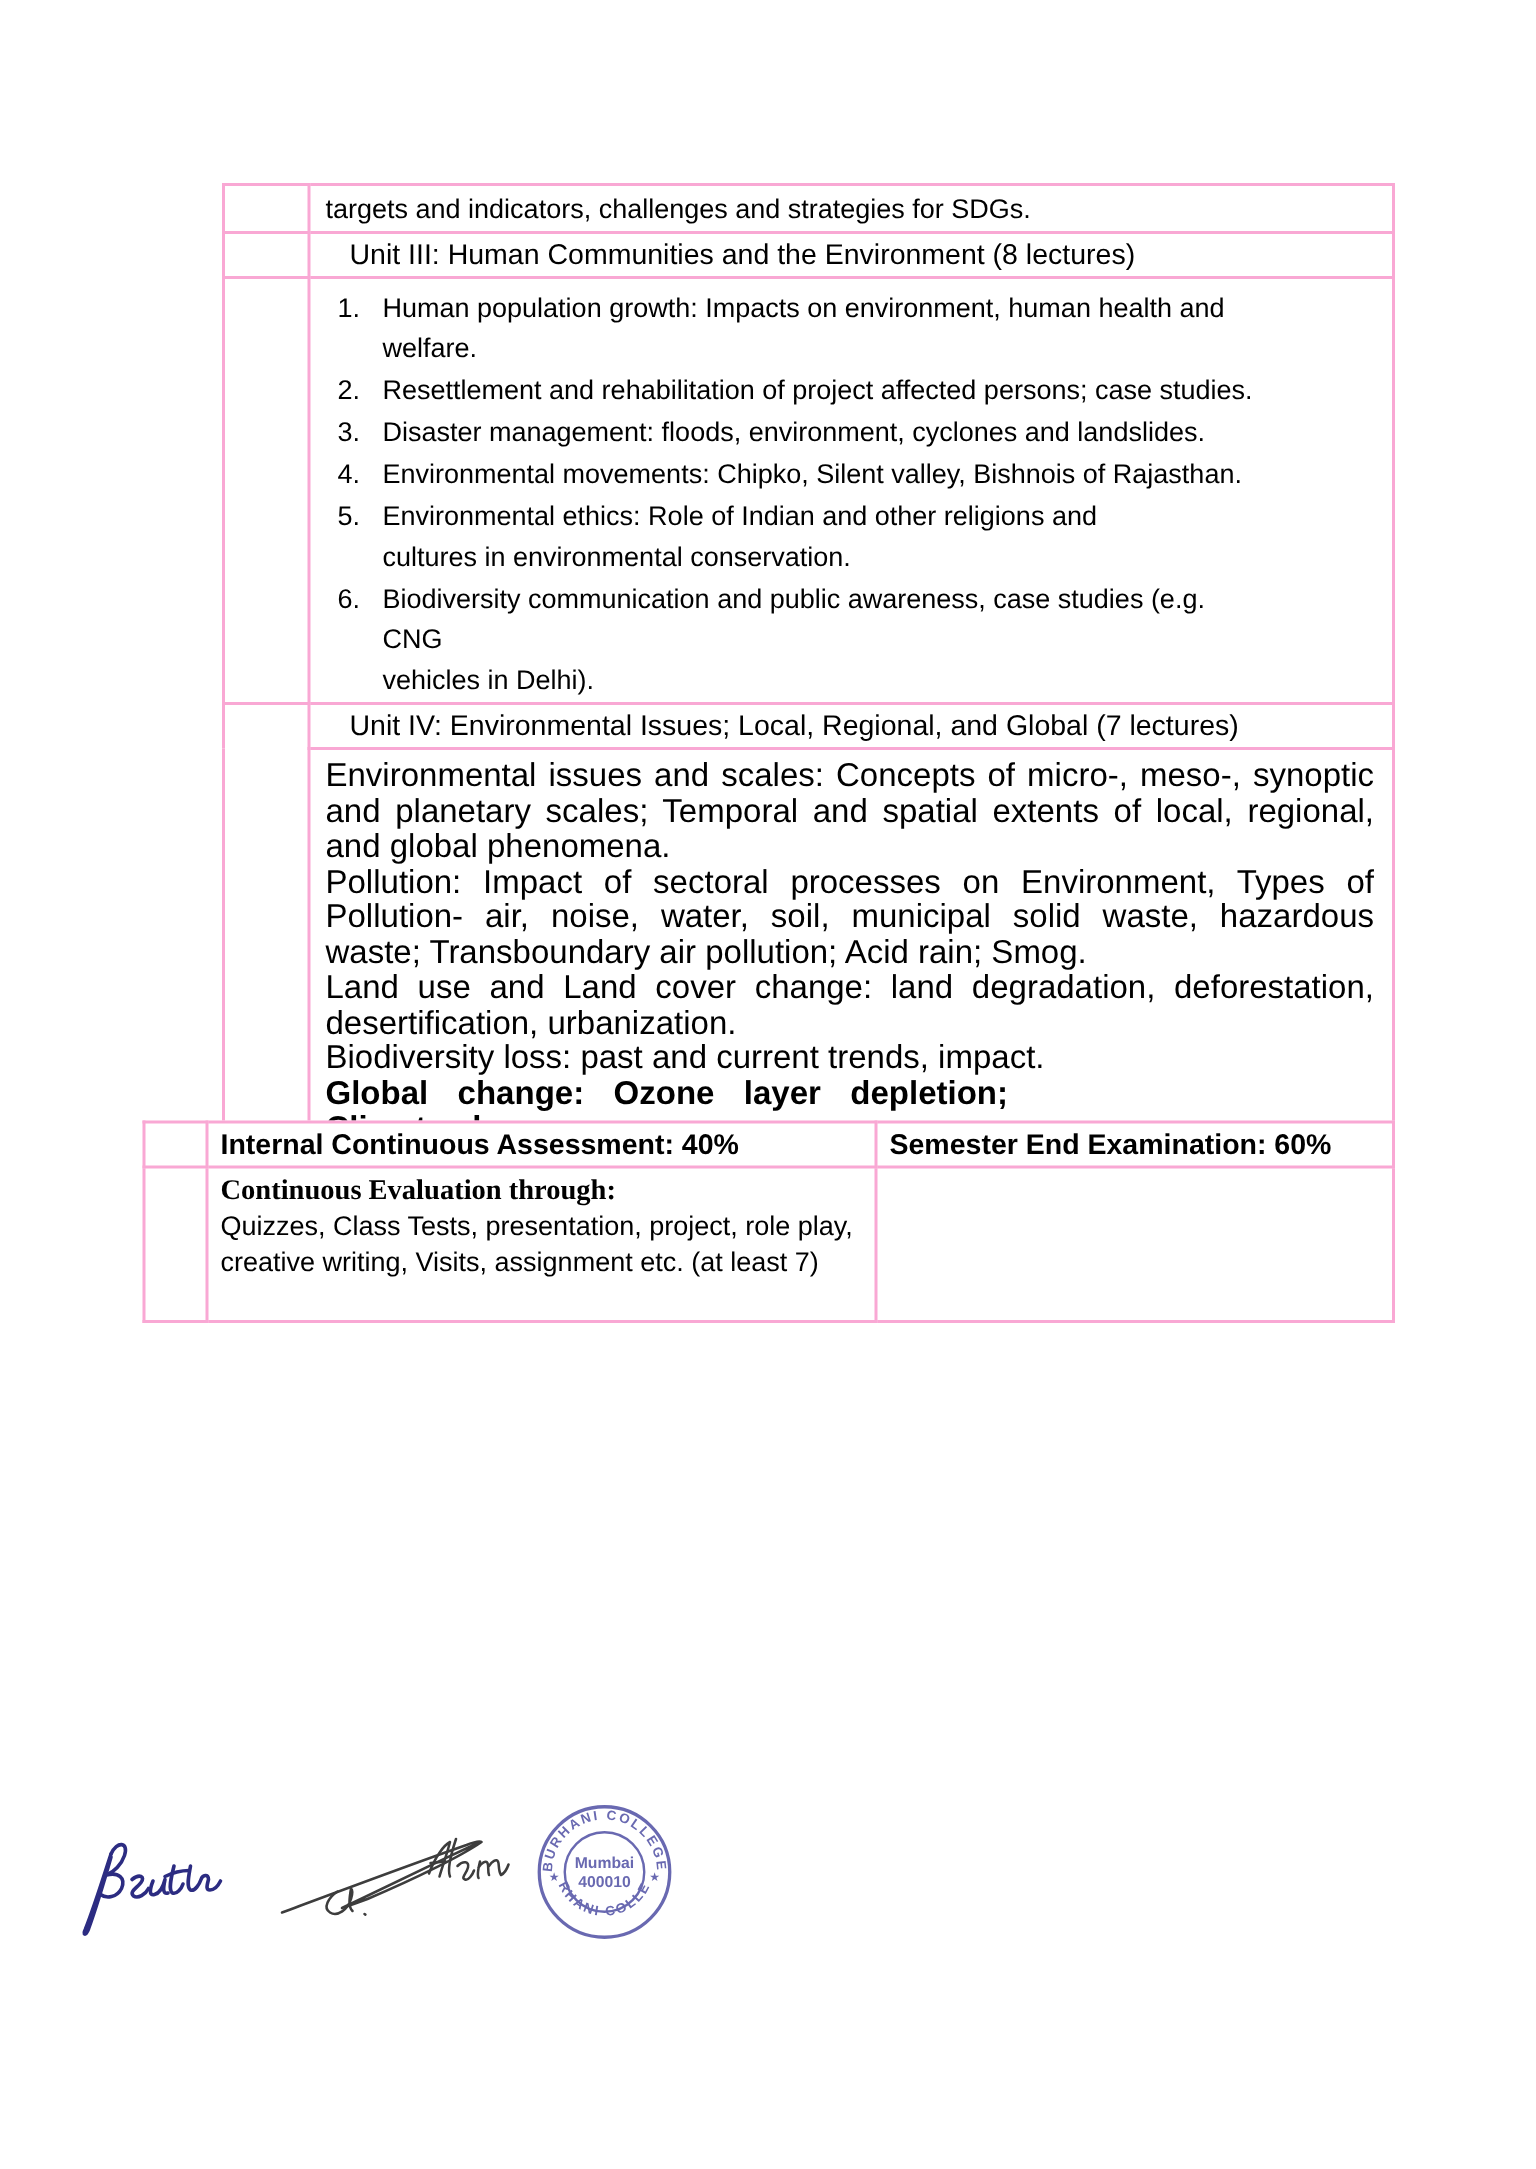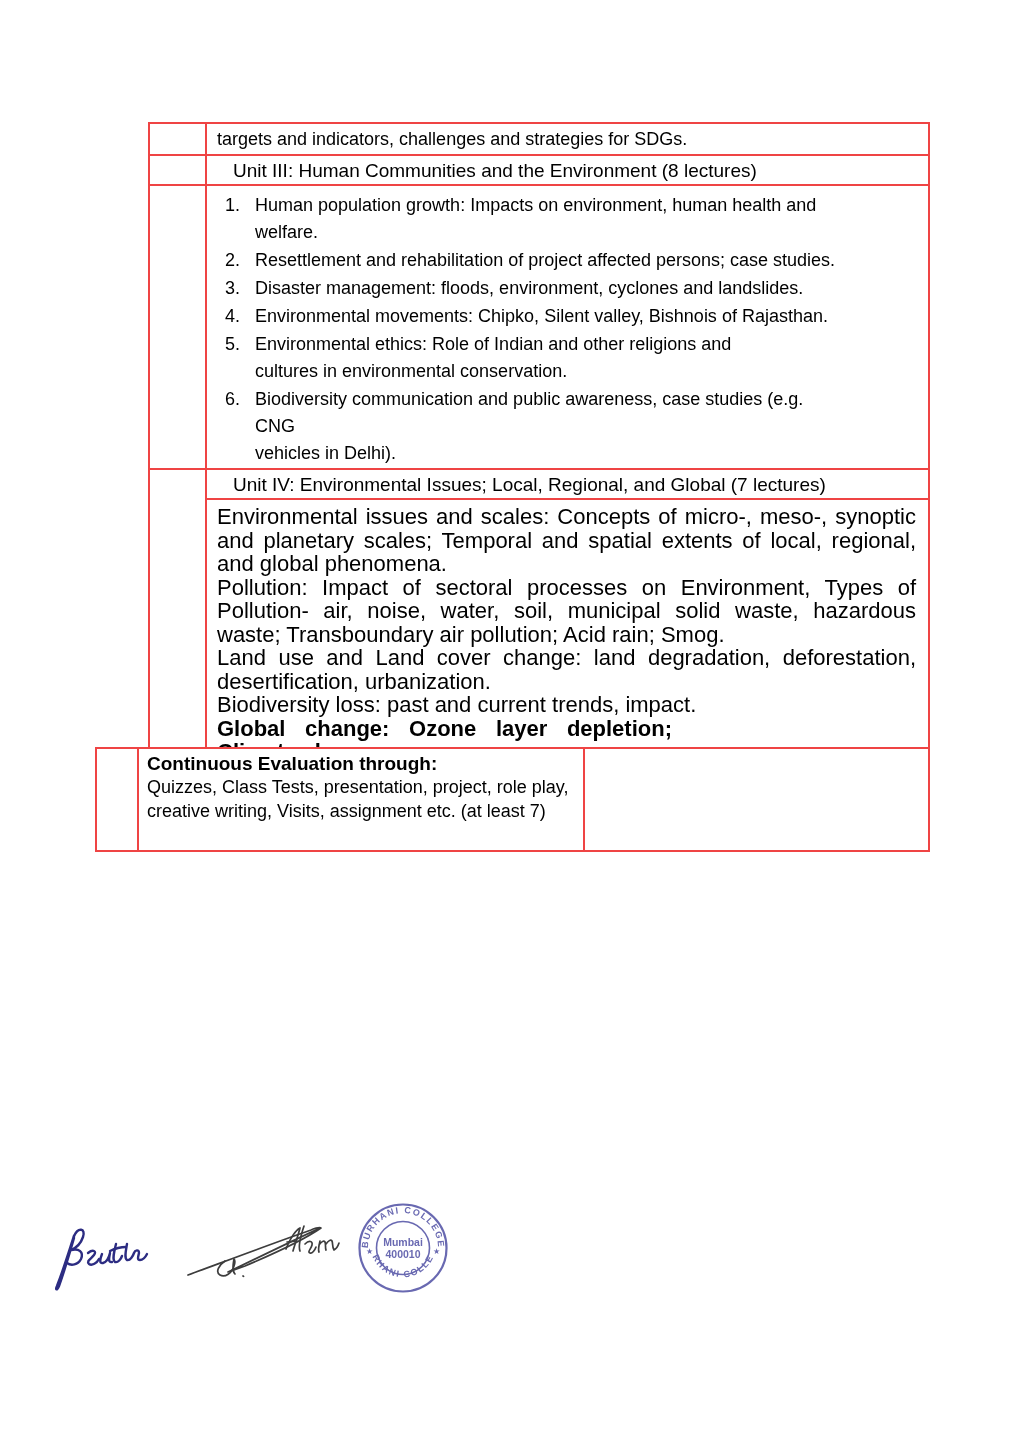--- a/index.html
+++ b/index.html
@@ -5,21 +5,21 @@
   html,body{margin:0;padding:0;background:#e8e8e8;}
   .page{
     position:relative;
     width:1024px;height:1446px;
     background:#ffffff;
     font-family:"Liberation Sans","DejaVu Sans",sans-serif;
     color:#000;
     overflow:hidden;
   }
   table{border-collapse:collapse;position:absolute;table-layout:fixed;background:#fff;}
-  td{border:2px solid #ef4444;vertical-align:top;padding:0;}
+  td{border:2px solid #f9a8d4;vertical-align:top;padding:0;}
 
   
   #syllabus-table{left:148px;top:122px;width:782px;}
   #syllabus-table .r-cont{height:30px;}
   #syllabus-table .r-head{height:28px;}
   #syllabus-table .r-list{height:275px;}
   #syllabus-table .r-paras{height:262px;}
 
   .cont-text{
     padding:2px 8px 2px 10px;
@@ -51,21 +51,21 @@
   #assessment-table .r-eval{height:103px;}
   .ass-cell{
     padding:2px 4px 1px 8px;
     font-size:19px;line-height:25px;font-weight:bold;
     white-space:nowrap;overflow:hidden;
   }
   .eval-wrap{
     padding:2px 2px 2px 8px;
     font-size:18px;line-height:23.5px;
   }
-  .eval-head{font-size:19px;font-weight:bold;line-height:25px;}
+  .eval-head{font-size:19px;font-weight:bold;line-height:25px;font-family:Liberation Serif, serif;}
 
   
   .sig{position:absolute;}
   #signature-1{left:50px;top:1222px;}
   #signature-1 path{stroke:#2c2c82;stroke-width:2.4;fill:none;stroke-linecap:round;stroke-linejoin:round;}
   #signature-2{left:183px;top:1212px;}
   #signature-2 path{stroke:#3d3d3d;stroke-width:1.7;fill:none;stroke-linecap:round;stroke-linejoin:round;}
   #college-stamp{left:357px;top:1202px;opacity:.92;}
   #college-stamp .arc-text{font-family:"Liberation Sans",sans-serif;font-size:9px;font-weight:bold;letter-spacing:1.5px;}
   #college-stamp .center-text{font-family:"Liberation Sans",sans-serif;font-size:10.5px;font-weight:bold;}
@@ -149,20 +149,29 @@
   </tbody>
     </table>
 
   <table id="assessment-table">
     <colgroup>
         <col style="width:42px">
         <col style="width:446px">
         <col>
       </colgroup>
     <tbody>
+        <tr class="r-ass">
+      <td></td>
+      <td>
+        <div class="ass-cell">Internal Continuous Assessment: 40%</div>
+      </td>
+      <td>
+        <div class="ass-cell">Semester End Examination: 60%</div>
+      </td>
+    </tr>
     <tr class="r-eval">
       <td></td>
       <td>
         <div class="eval-wrap">
           <div class="eval-head">Continuous Evaluation through:</div>
           <div>Quizzes, Class Tests, presentation, project, role play, creative writing, Visits, assignment etc. (at least 7)</div>
         </div>
       </td>
       <td></td>
     </tr>

